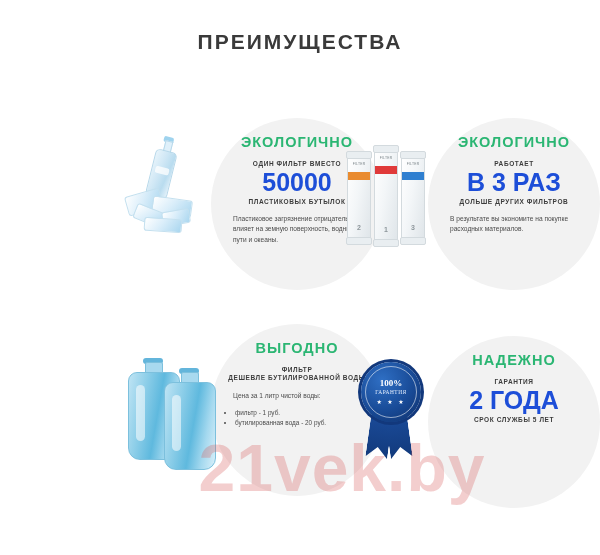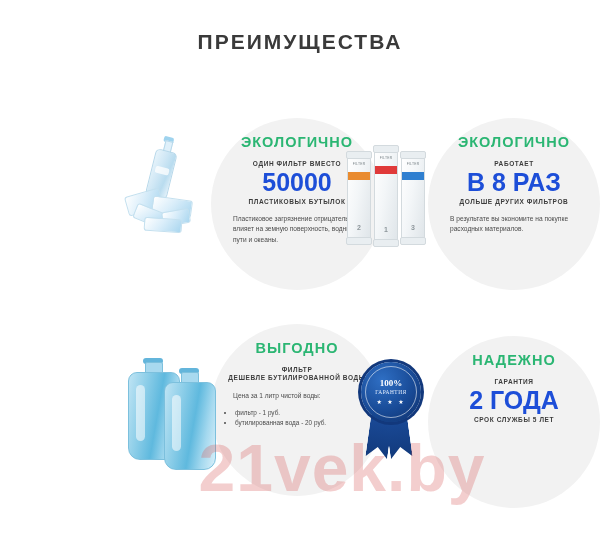--- a/index.html
+++ b/index.html
@@ -387,21 +387,21 @@
         <div class="lbl">FILTER</div>
         <div class="band" style="background: rgb(47, 127, 208);"></div>
         <div class="num">3</div>
         <div class="cap-b"></div>
       </div>
     </div>
 
     <div class="card-body">
       <div class="card-head">ЭКОЛОГИЧНО</div>
       <div class="card-sub">РАБОТАЕТ</div>
-      <div class="card-big">В 8 РАЗ</div>
+      <div class="card-big">В 3 РАЗ</div>
       <div class="card-sub">ДОЛЬШЕ ДРУГИХ ФИЛЬТРОВ</div>
       <div class="card-note">В результате вы экономите на покупке расходных материалов.</div>
     </div>
   </div>
 
   <div class="card" id="card-profit">
     <div class="circle"></div>
 
     <div class="illo">
       <div class="big-bottle" id="bb-1">

